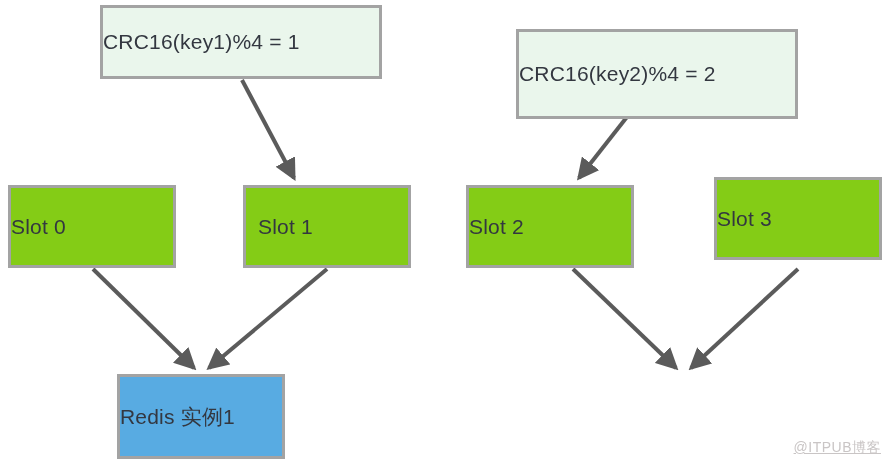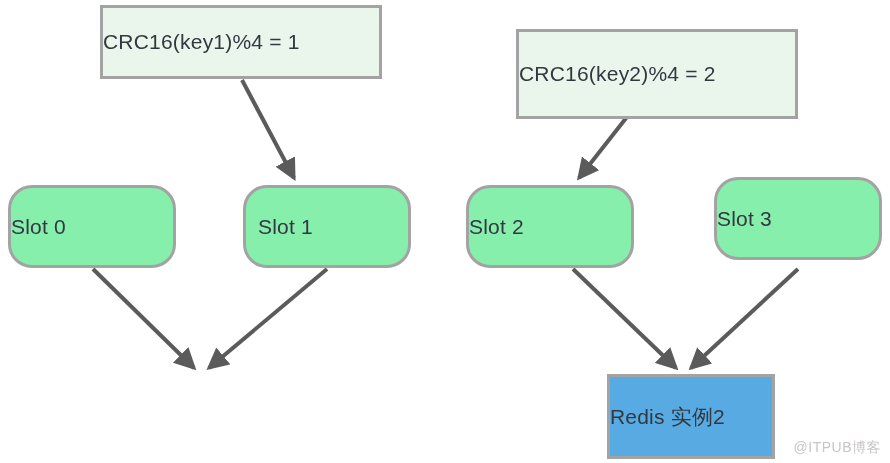--- a/index.html
+++ b/index.html
@@ -12,36 +12,36 @@
   .canvas { position: absolute; left: 0; top: 0; width: 890px; height: 463px; }
   .arrows { position: absolute; left: 0; top: 0; width: 890px; height: 463px; }
   .node {
     position: absolute;
     display: flex; align-items: center; justify-content: flex-start;
     border: 3px solid #a3a3a3; box-sizing: border-box;
     font-size: 21px; color: #333740; letter-spacing: 0.2px;
     white-space: nowrap;
   }
   .node.green  { background: #eaf6ec; }
-  .node.purple { background: #86efac; border-radius: 24px; }
+  .node.purple { background: #84cc16; }
   .node.blue   { background: #58abe2; }
 
   
   #n-crc1  { left: 100px; top: 5px;   width: 282px; height: 74px; }
   #n-crc2  { left: 516px; top: 5px;   width: 282px; height: 90px; margin-top: 24px; }
   #n-slot0 { left: 8px;   top: 185px; width: 168px; height: 83px; }
   #n-slot1 { left: 243px; top: 185px; width: 168px; height: 83px; padding-left: 12px; }
   #n-slot2 { left: 466px; top: 185px; width: 168px; height: 83px; }
   #n-slot3 { left: 714px; top: 177px; width: 168px; height: 83px; }
   #n-redis1{ left: 117px; top: 374px; width: 168px; height: 85px; }
   #n-redis2{ left: 607px; top: 374px; width: 168px; height: 85px; }
 
   .watermark {
     position: absolute; right: 9px; bottom: 6px;
-    color: #c9c5c5; font-size: 14px; letter-spacing: 0.5px;
+    color: #c9c5c5; font-size: 14px; letter-spacing: 0.5px; text-decoration: underline;
   }
 </style>
 </head>
 <body>
 
 <div class="canvas">
 
   <svg class="arrows" viewBox="0 0 890 463" xmlns="http://www.w3.org/2000/svg">
     <defs>
       <marker id="arrowhead" viewBox="0 0 10 10" refX="8.5" refY="5" markerWidth="5.5" markerHeight="5.5" orient="auto-start-reverse">
@@ -69,19 +69,19 @@
   <div class="node purple" id="n-slot1">
     <span>Slot 1</span>
   </div>
   <div class="node purple" id="n-slot2">
     <span>Slot 2</span>
   </div>
   <div class="node purple" id="n-slot3">
     <span>Slot 3</span>
   </div>
 
-  <div class="node blue" id="n-redis2">
-    <span>Redis 实例2</span>
+  <div class="node blue" id="n-redis1">
+    <span>Redis 实例1</span>
   </div>
 
   <div class="watermark">@ITPUB博客</div>
 
 </div>
 
 </body></html>

